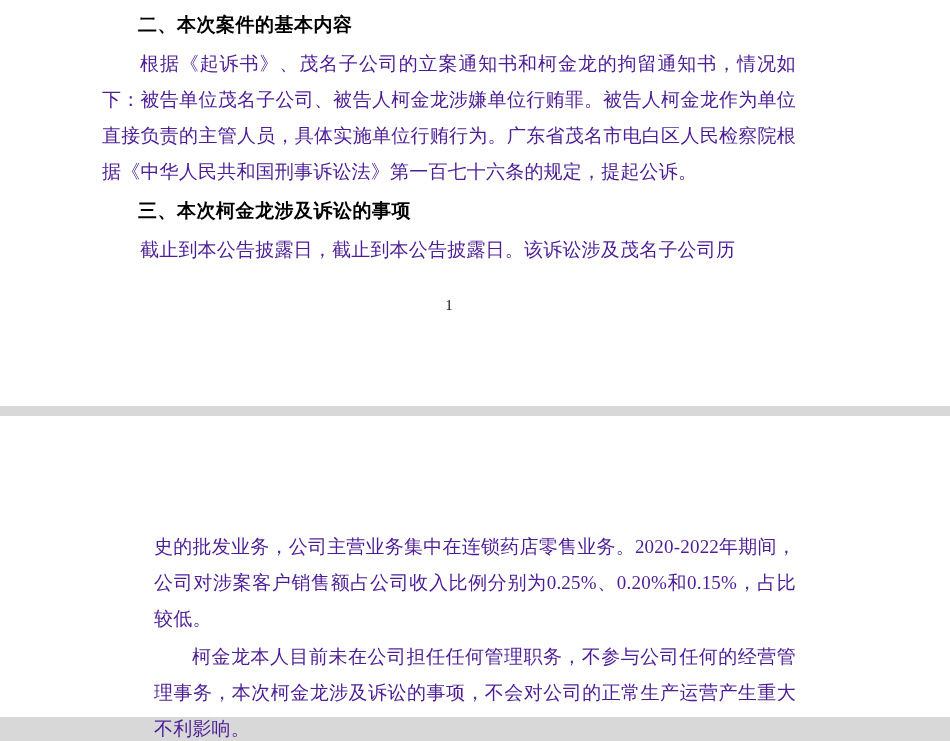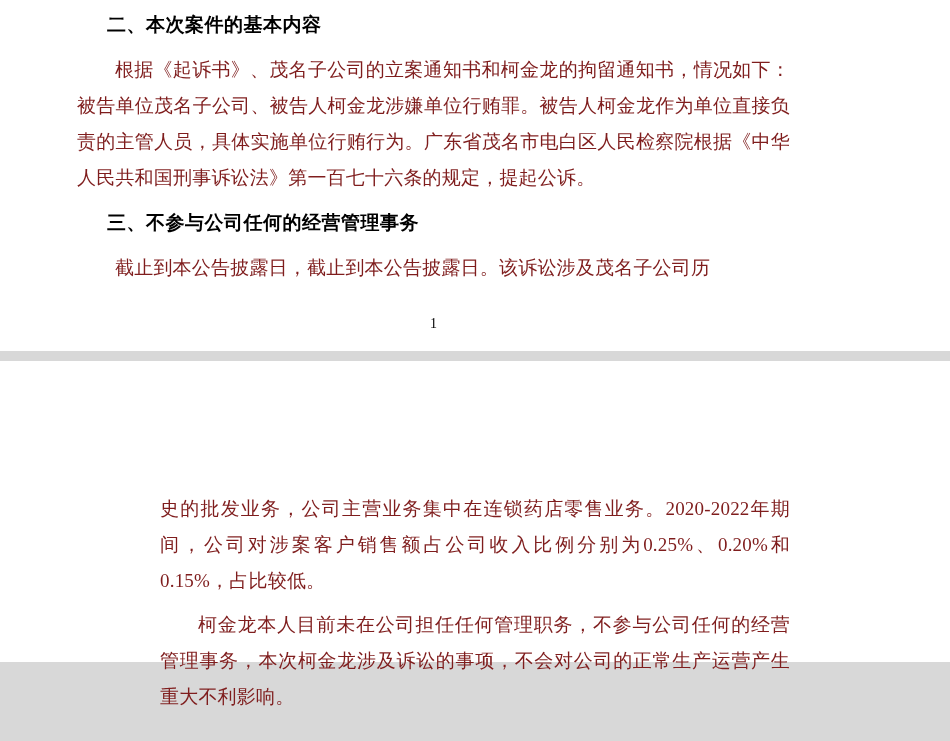--- a/index.html
+++ b/index.html
@@ -20,45 +20,45 @@
     background: #d8d8d8;
     overflow: hidden;
   }
   .page {
     background: #ffffff;
     width: 950px;
     box-sizing: border-box;
     position: relative;
   }
   .page-1 {
-    height: 351px;
-    padding: 0 152px 0 69px;
+    height: 406px;
+    padding: 0 152px 0 100px;
   }
   .page-gap {
     height: 10px;
     background: #d8d8d8;
   }
   .page-2 {
     height: 301px;
-    padding: 12px 152px 0 152px;
+    padding: 1px 152px 0 152px;
   }
   .heading {
     font-size: 19px;
     font-weight: bold;
     color: #000000;
     letter-spacing: 0.5px;
     text-indent: 38px;
     margin: 0;
     line-height: 38px;
   }
   .para {
     font-size: 19px;
-    color: #7f1d1d;
+    color: #4c1d95;
     text-indent: 38px;
-    margin: 8px;
+    margin: 2px;
     line-height: 36px;
     text-align: justify;
     letter-spacing: 0.2px;
   }
   .para-noindent {
     text-indent: 0;
   }
   .spacer-top-1 { height: 6px; }
   .page-number {
     text-align: center;
@@ -71,21 +71,21 @@
 </style>
 </head>
 <body>
 
 <div class="viewer">
 
   <div class="page page-1">
     <div class="spacer-top-1"></div>
     <h2 class="heading">二、本次案件的基本内容</h2>
     <p class="para">根据《起诉书》、茂名子公司的立案通知书和柯金龙的拘留通知书，情况如下：被告单位茂名子公司、被告人柯金龙涉嫌单位行贿罪。被告人柯金龙作为单位直接负责的主管人员，具体实施单位行贿行为。广东省茂名市电白区人民检察院根据《中华人民共和国刑事诉讼法》第一百七十六条的规定，提起公诉。</p>
-    <h2 class="heading">三、不参与公司任何的经营管理事务</h2>
+    <h2 class="heading">三、本次柯金龙涉及诉讼的事项</h2>
     <p class="para">截止到本公告披露日，截止到本公告披露日。该诉讼涉及茂名子公司历</p>
     <div class="page-number">1</div>
   </div>
 
   <div class="page-gap"></div>
 
   <div class="page page-2">
     <div class="page2-top-space"></div>
     <p class="para para-noindent">史的批发业务，公司主营业务集中在连锁药店零售业务。2020-2022年期间，公司对涉案客户销售额占公司收入比例分别为0.25%、0.20%和0.15%，占比较低。</p>
     <p class="para">柯金龙本人目前未在公司担任任何管理职务，不参与公司任何的经营管理事务，本次柯金龙涉及诉讼的事项，不会对公司的正常生产运营产生重大不利影响。</p>

